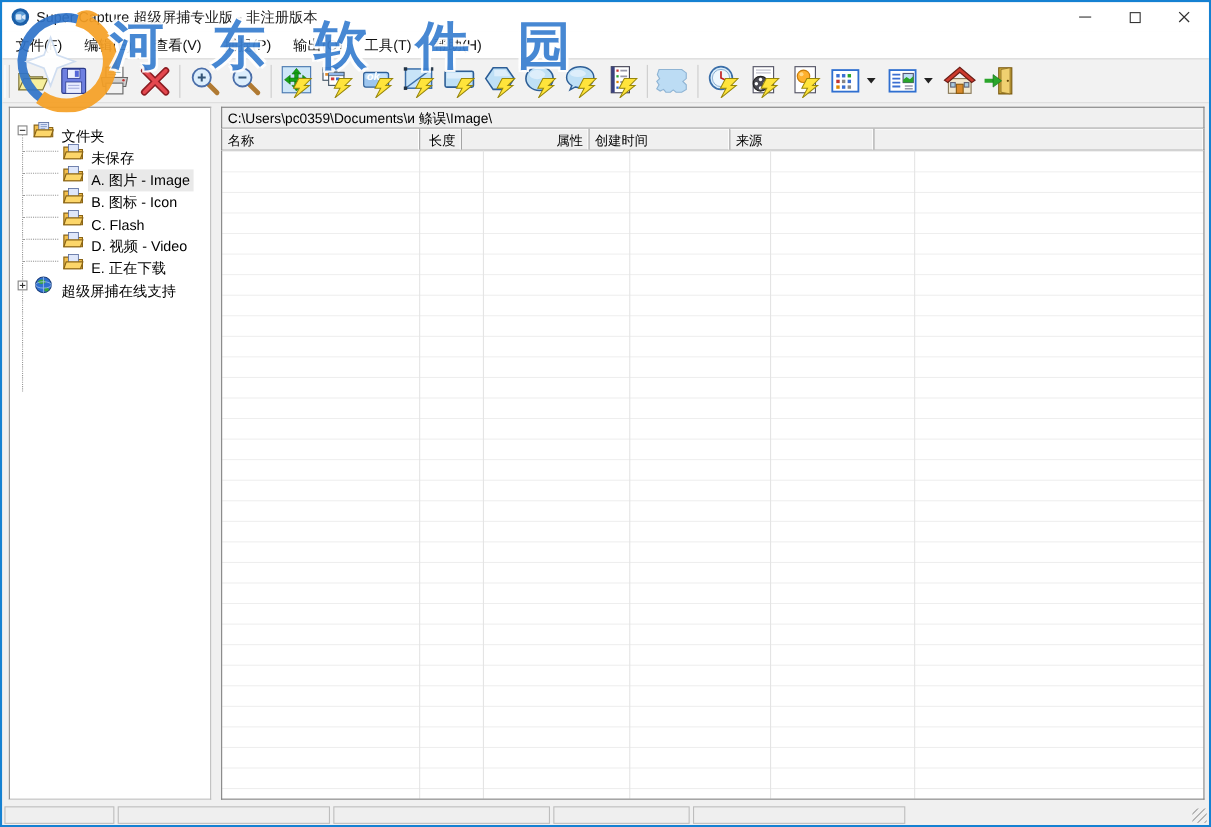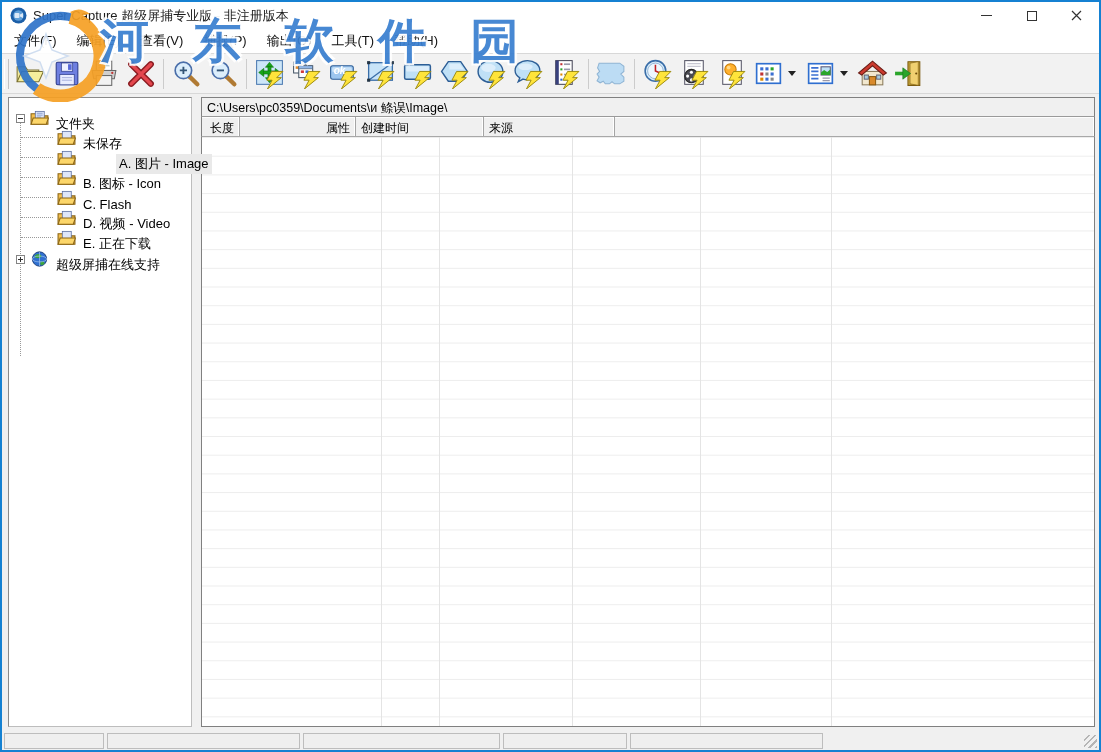--- a/index.html
+++ b/index.html
@@ -378,21 +378,21 @@
 
       <div class="trow" style="top:30px;left:43px;">
         <svg class="ticon" viewBox="0 0 18 15">
           <path d="M1 13.5 V3.5 h6 l1.5 2 H17 v8 Z" fill="#f3bf4e" stroke="#8a6414"></path>
           <rect x="5" y="1.2" width="8.5" height="8" fill="#dfe7fa" stroke="#55699c" stroke-width=".7"></rect>
           <path d="M1 13.5 L3 7.5 h14.5 l-2.2 6 Z" fill="#fcd66a" stroke="#8a6414"></path>
         </svg>
         <span class="tlabel">未保存</span>
       </div>
 
-      <div class="trow" style="top:50px;left:43px;gap:36px;">
+      <div class="trow" style="top:50px;left:43px;">
         <svg class="ticon" viewBox="0 0 18 15">
           <path d="M1 13.5 V3.5 h6 l1.5 2 H17 v8 Z" fill="#f3bf4e" stroke="#8a6414"></path>
           <rect x="5" y="1.2" width="8.5" height="8" fill="#dfe7fa" stroke="#55699c" stroke-width=".7"></rect>
           <path d="M1 13.5 L3 7.5 h14.5 l-2.2 6 Z" fill="#fcd66a" stroke="#8a6414"></path>
         </svg>
         <span class="tlabel selected">A. 图片 - Image</span>
       </div>
 
       <div class="trow" style="top:70px;left:43px;">
         <svg class="ticon" viewBox="0 0 18 15">
@@ -441,20 +441,21 @@
         </svg>
         <span class="tlabel">超级屏捕在线支持</span>
       </div>
     </div>
 
     <div class="splitter"></div>
 
     <div class="right-panel">
       <div class="pathbar">C:\Users\pc0359\Documents\и  鲦误\Image\</div>
       <div class="lheader">
+        <div class="hcell" style="width:180px;">名称</div>
         <div class="hcell r" style="width:38px;">长度</div>
         <div class="hcell r" style="width:116px;">属性</div>
         <div class="hcell" style="width:128px;">创建时间</div>
         <div class="hcell" style="width:131px;">来源</div>
         <div class="hcell fill"></div>
       </div>
       <div class="listview"></div>
     </div>
   </div>
 

